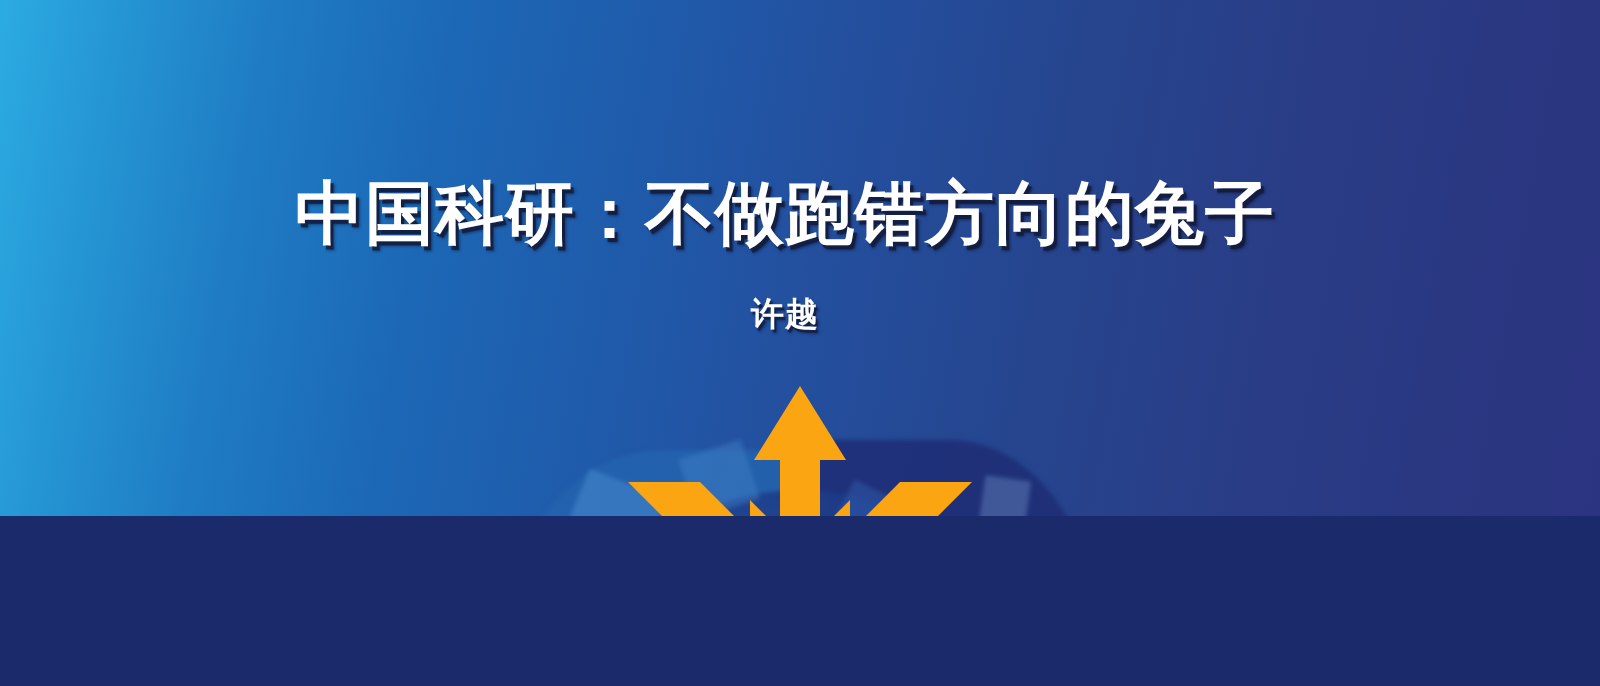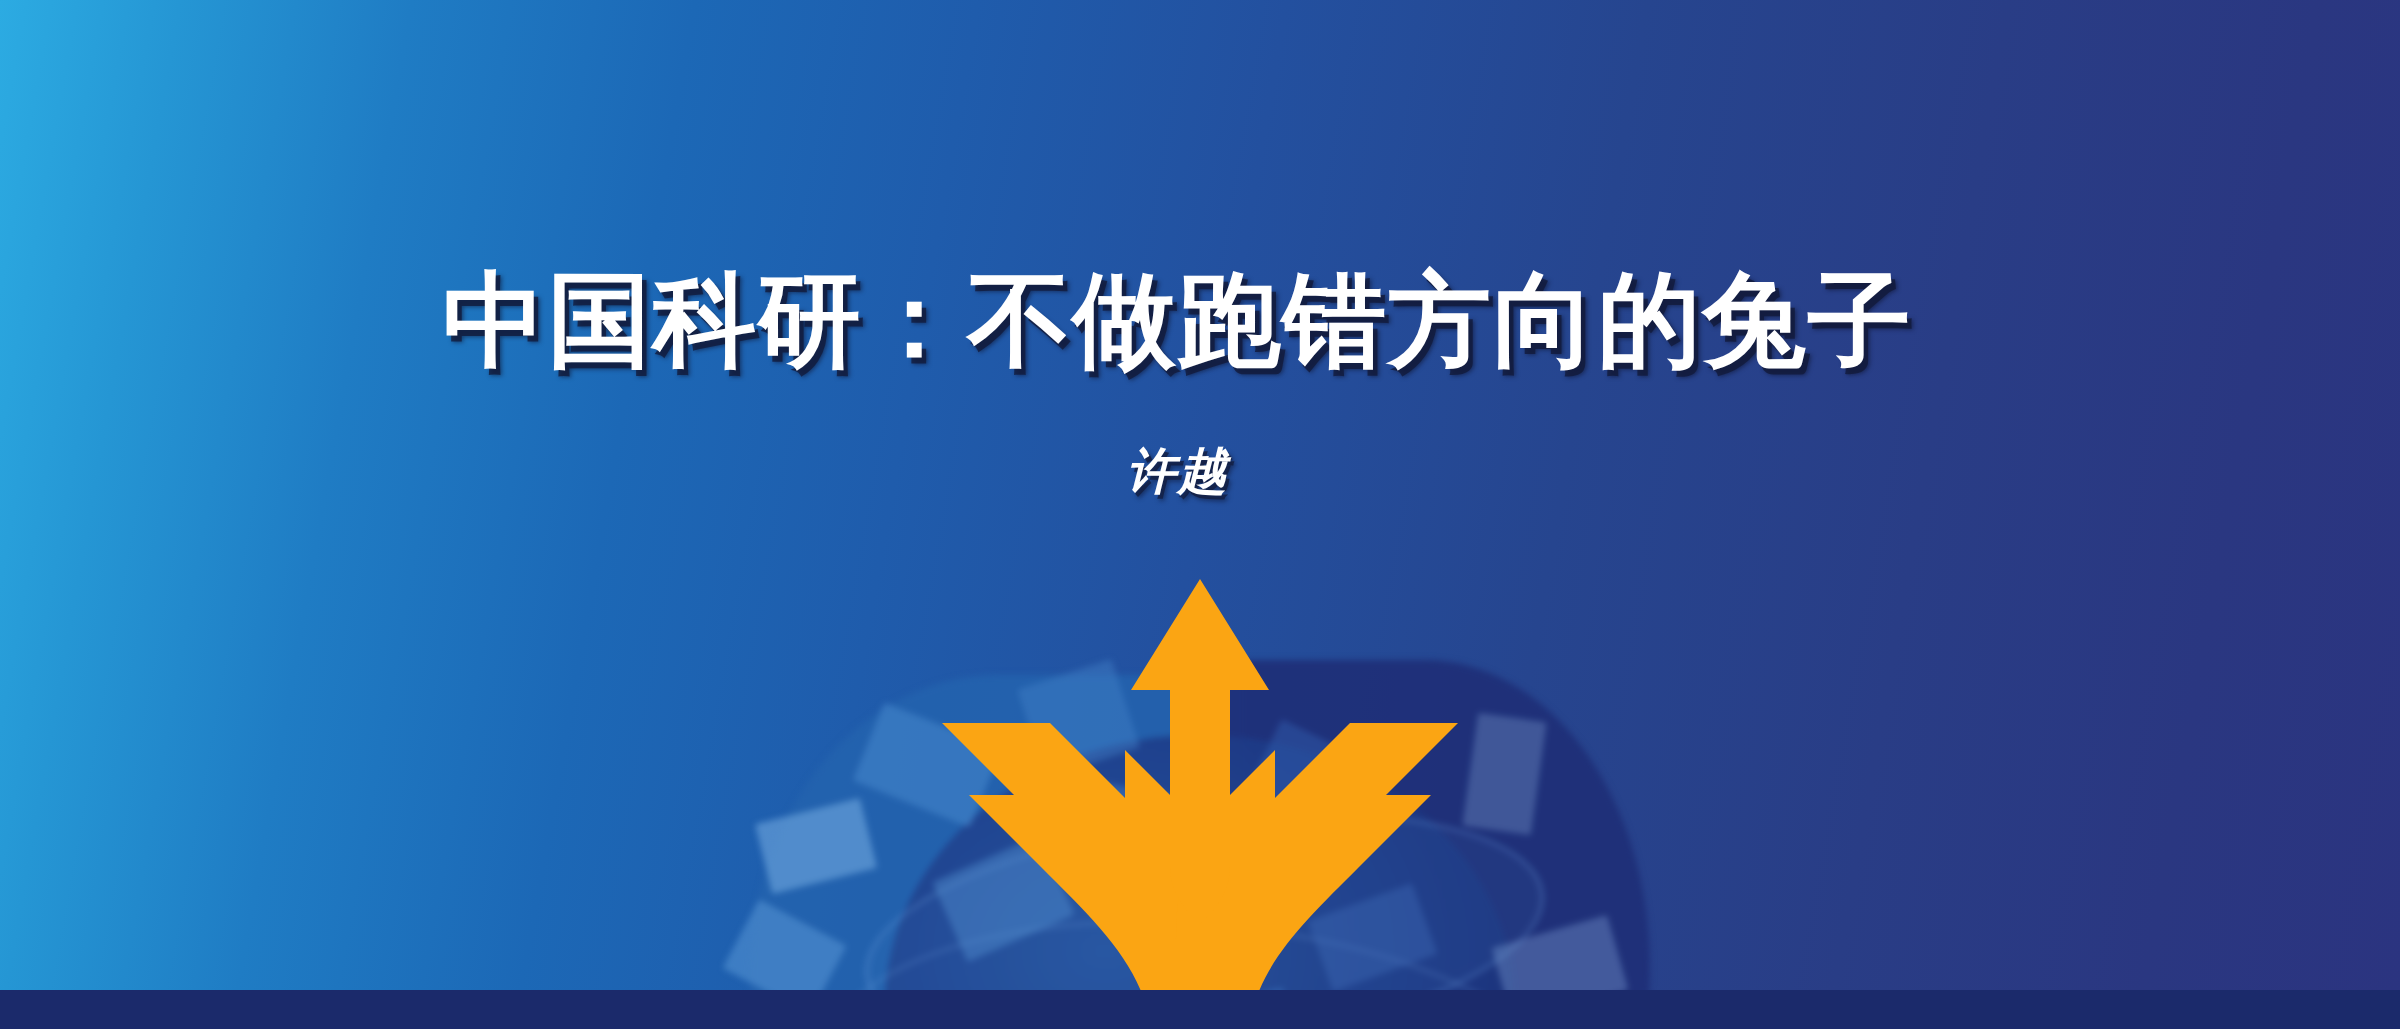--- a/index.html
+++ b/index.html
@@ -7,21 +7,21 @@
     padding: 0;
     background: #1b2a6b;
   }
   body {
     font-family: "Liberation Sans", "DejaVu Sans", sans-serif;
   }
 
   #slide {
     position: relative;
     width: 1600px;
-    height: 660px;
+    height: 516px;
     overflow: hidden;
     background: linear-gradient(
         100deg,
         #2cabe2 0%,
         #2596d4 7%,
         #1f7cc4 16%,
         #1c68b6 27%,
         #1f5cac 38%,
         #23509f 50%,
         #26458f 64%,
@@ -144,21 +144,20 @@
     left: 0;
     width: 100%;
     font-size: 33px;
     font-weight: bold;
     color: #ffffff;
     letter-spacing: 1px;
     text-shadow:
       2px 3px 0 rgba(18,26,58,.72),
       3px 4px 3px rgba(12,18,45,.5);
     white-space: nowrap;
-    font-style: italic;
   }
 </style>
 </head>
 <body>
 
 <div id="slide">
 
   <div id="artwork">
 
     <div class="globe-wrap">

